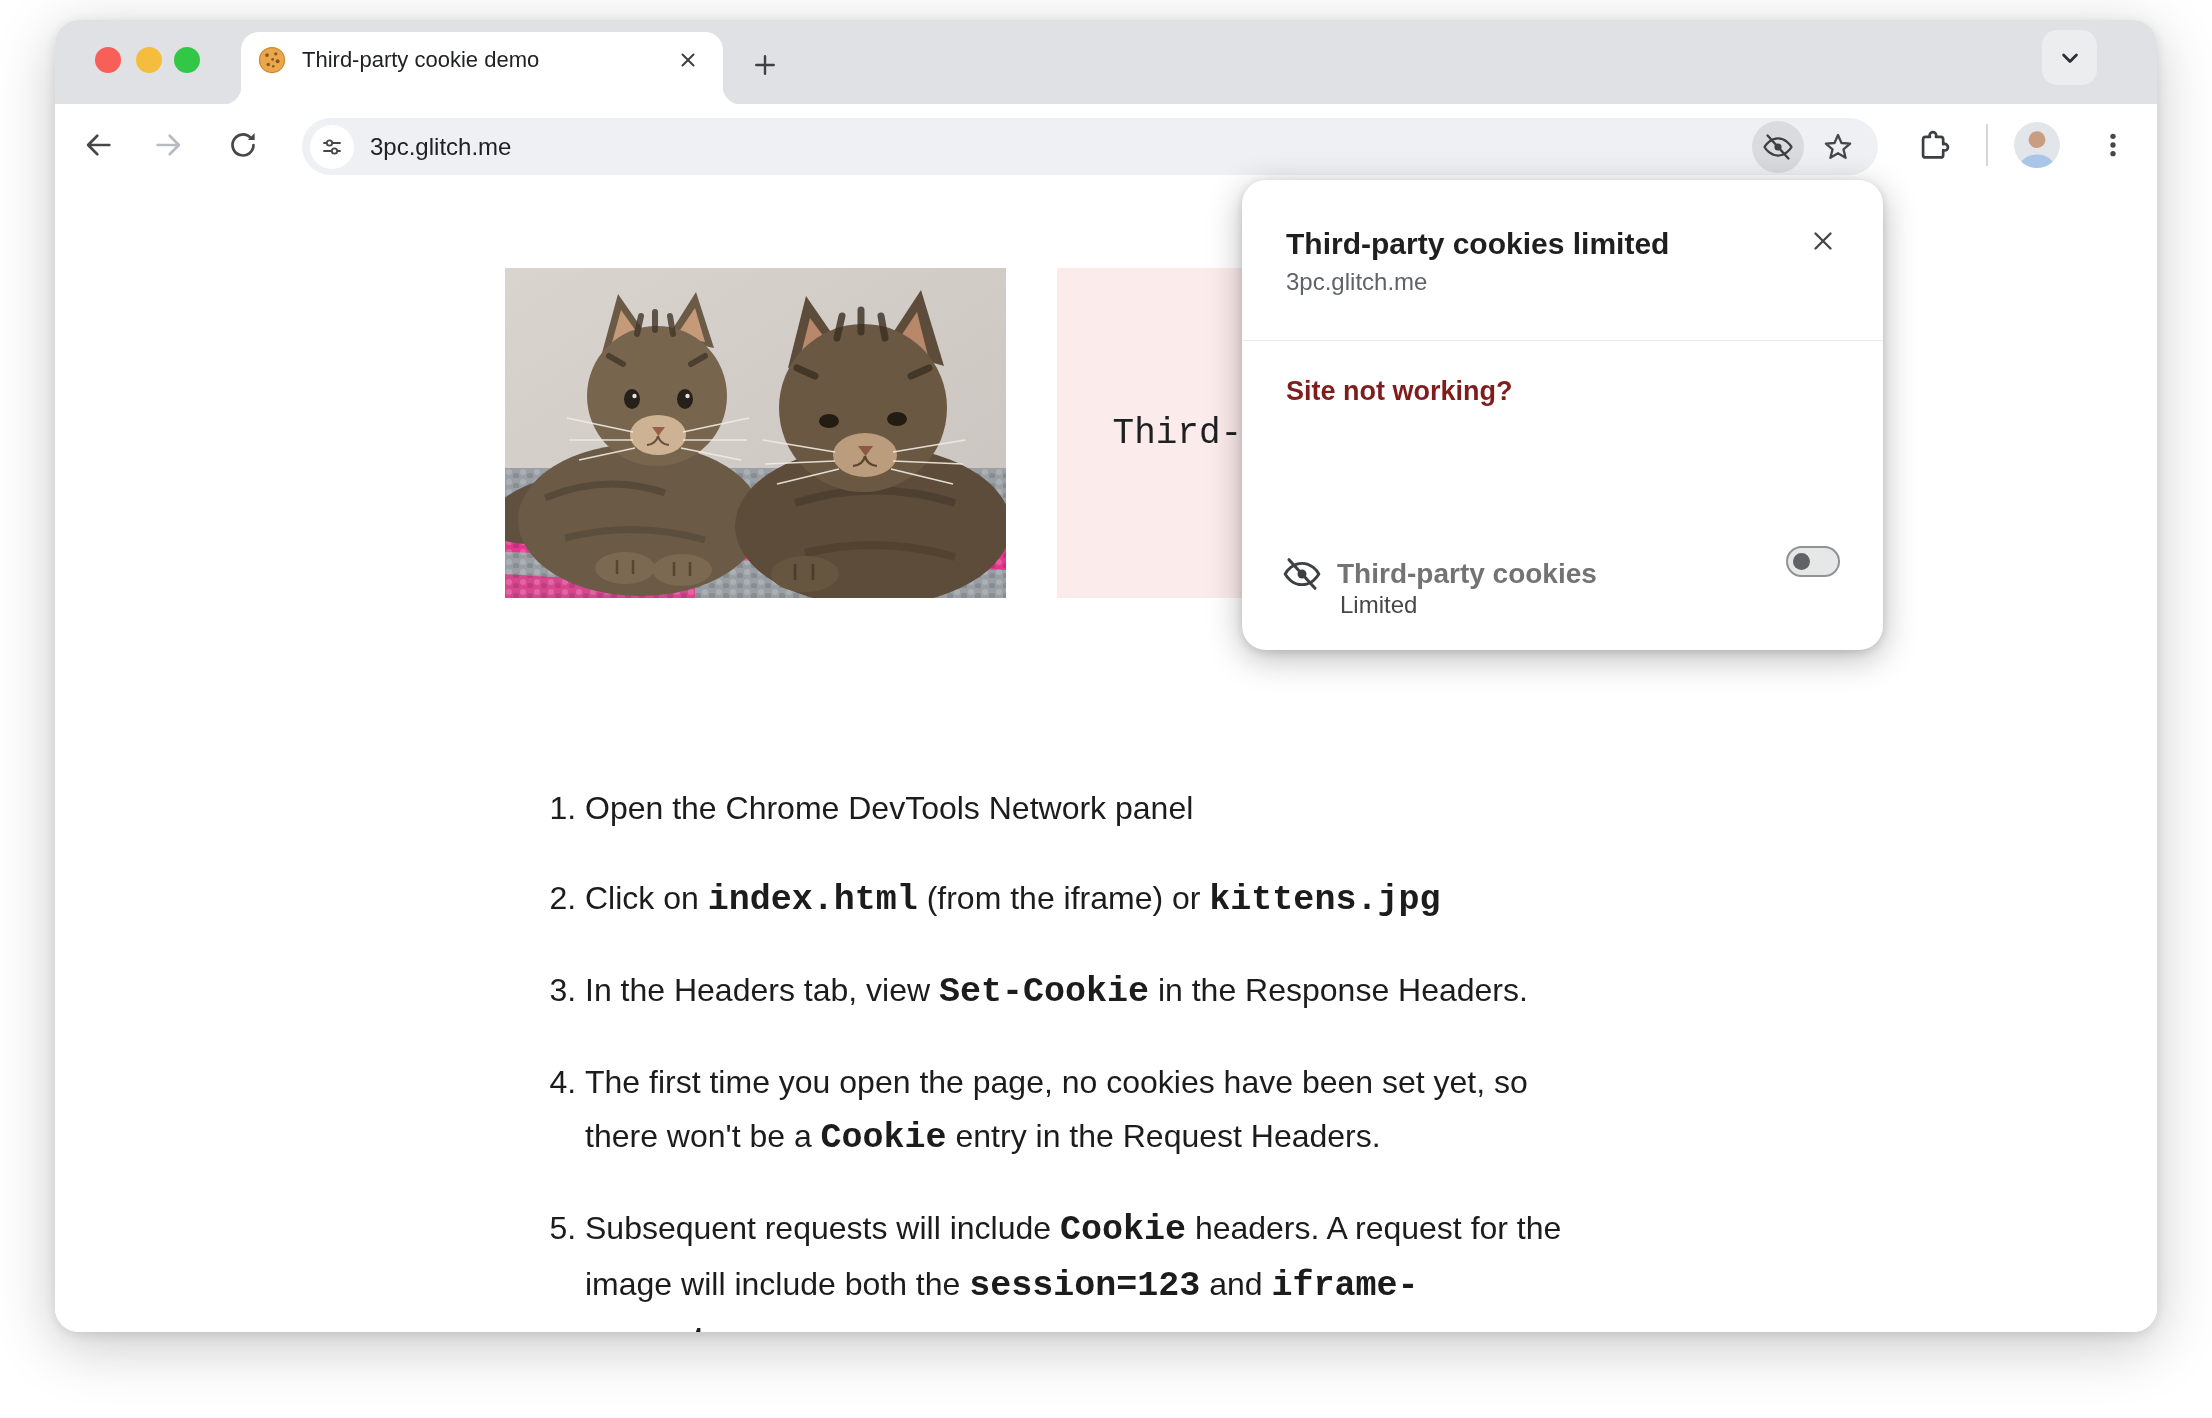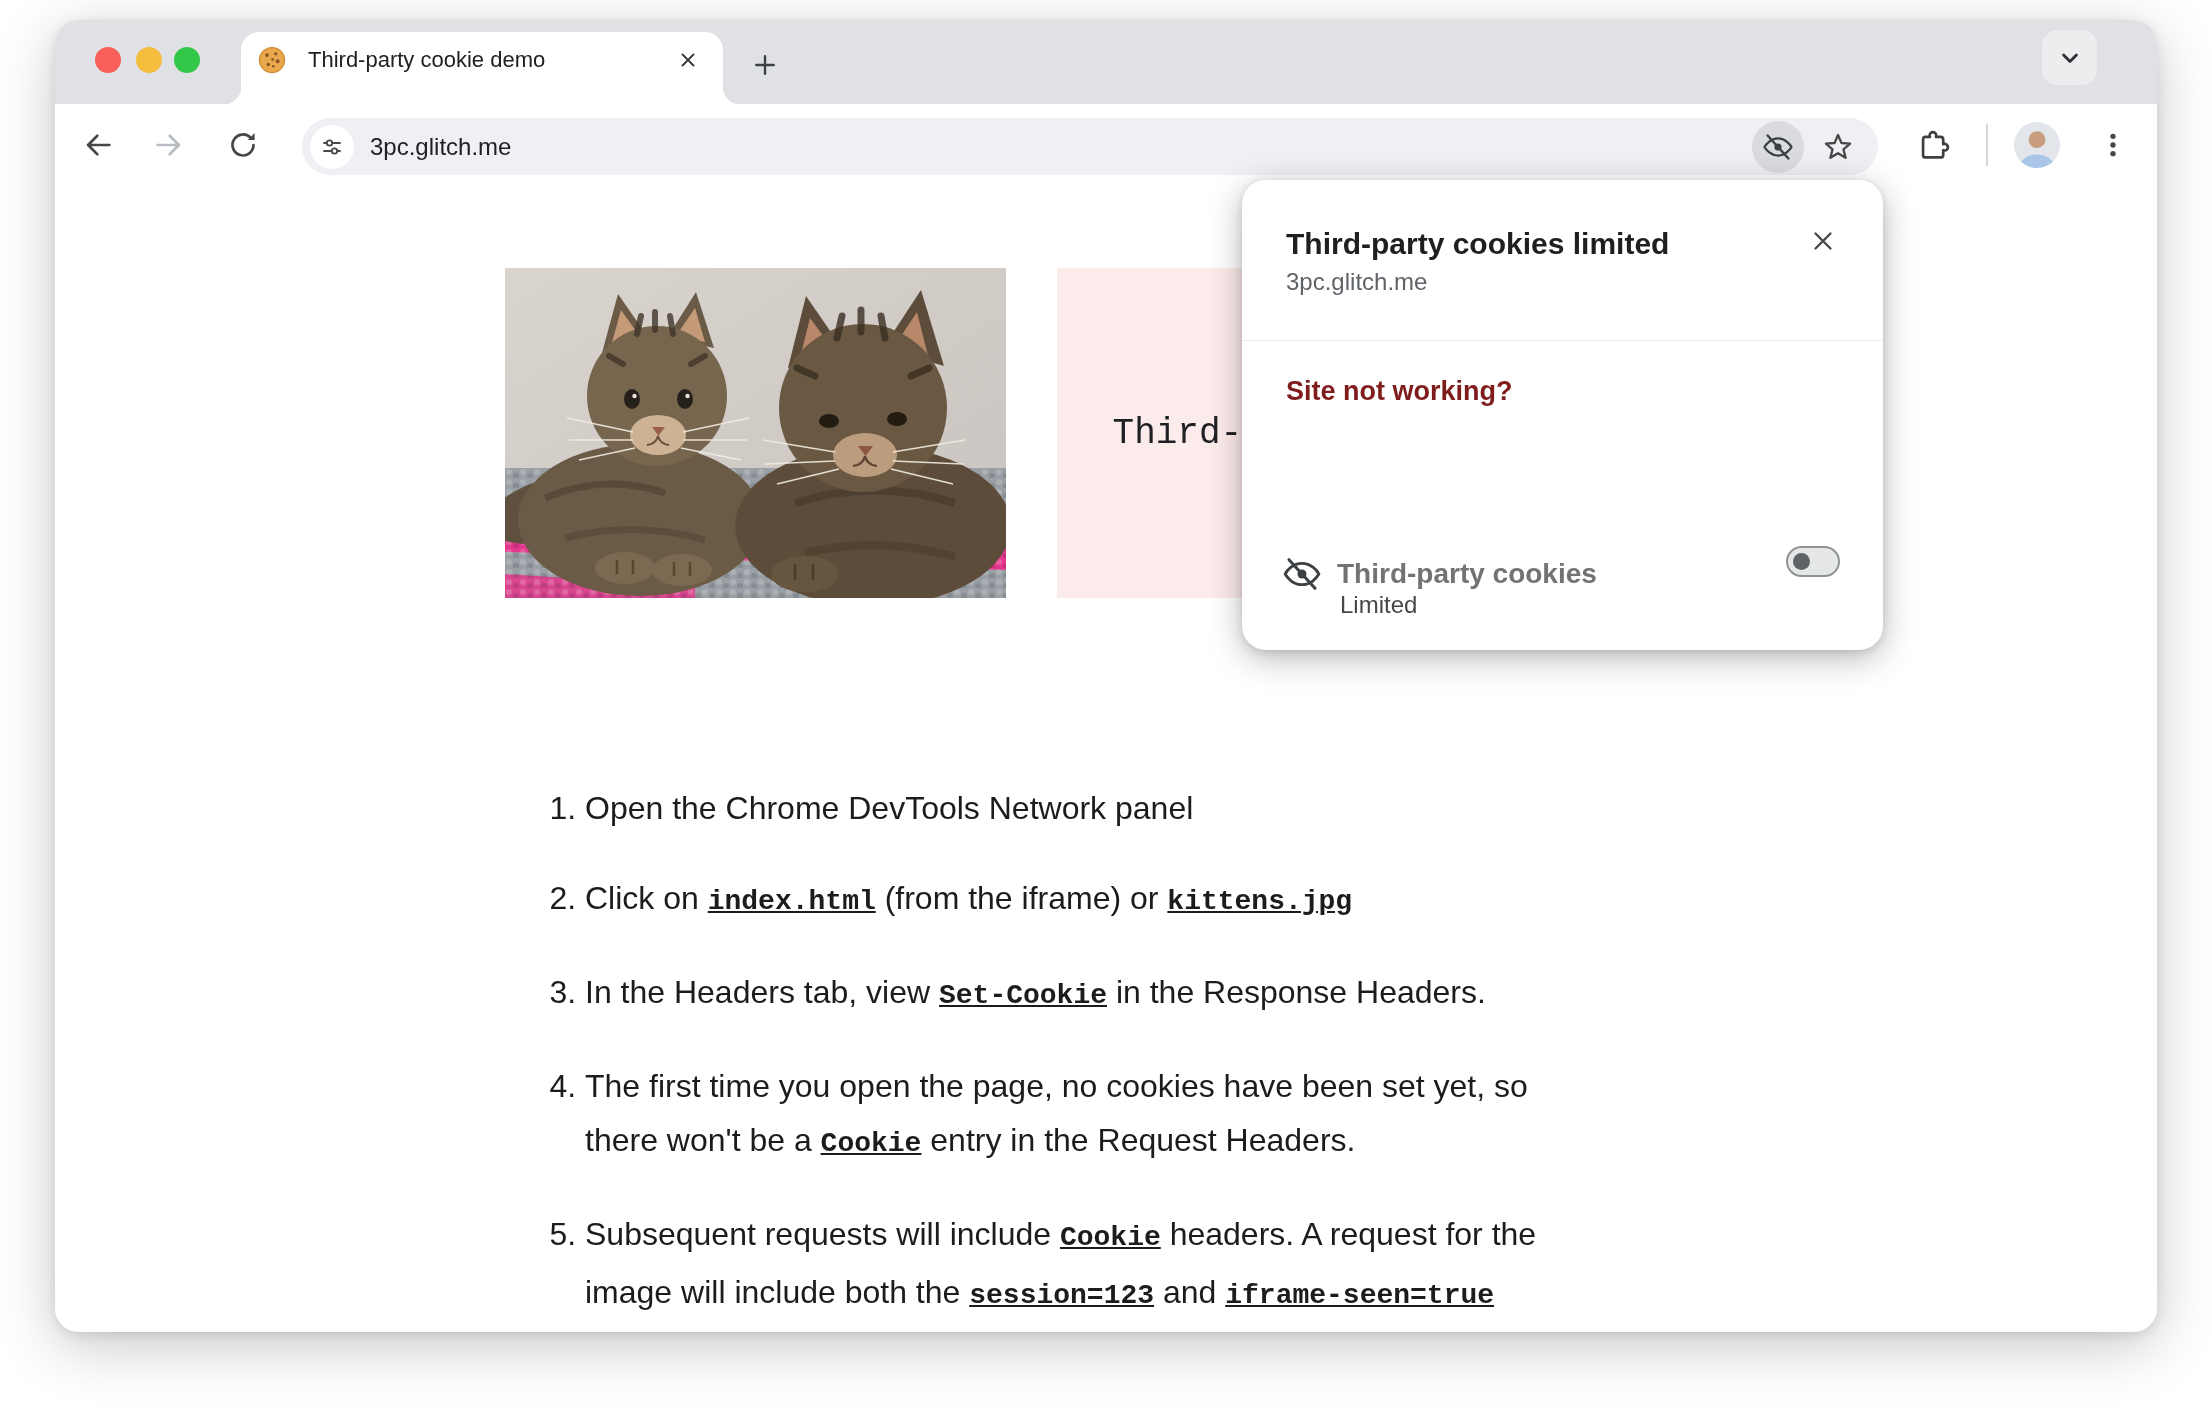--- a/index.html
+++ b/index.html
@@ -10,21 +10,21 @@
   .tabstrip { position:absolute; left:0; top:0; width:100%; height:84px; background:#dfe1e5; border-radius:24px 24px 0 0; }
   .light { position:absolute; top:27px; width:26px; height:26px; border-radius:50%; }
   .light.red { left:40px; background:#f85f58; }
   .light.yellow { left:81px; background:#f5bd3e; }
   .light.green { left:119px; background:#33c748; }
   .tab { position:absolute; left:186px; top:12px; width:482px; height:72px; background:#fff; border-radius:18px 18px 0 0; }
   .tab::before, .tab::after { content:''; position:absolute; bottom:0; width:18px; height:18px; }
   .tab::before { left:-18px; background:radial-gradient(circle at 0 0, rgba(0,0,0,0) 18px, #fff 19px); }
   .tab::after  { right:-18px; background:radial-gradient(circle at 100% 0, rgba(0,0,0,0) 18px, #fff 19px); }
   .tab-inner { display:flex; align-items:center; height:56px; padding:0 20px 0 16px; }
-  .tab-title { font-size:22px; color:#202124; margin-left:21px; flex:1; white-space:nowrap; overflow:hidden; }
+  .tab-title { font-size:22px; color:#202124; margin-left:15px; flex:1; white-space:nowrap; overflow:hidden; }
   .tab-close { width:30px; height:30px; display:flex; align-items:center; justify-content:center; border-radius:8px; cursor:pointer; }
   .newtab { position:absolute; left:690px; top:25px; width:40px; height:40px; display:flex; align-items:center; justify-content:center; border-radius:10px; }
   .chevron-btn { position:absolute; left:1987px; top:10px; width:55px; height:55px; background:#ebedef; border-radius:15px;
                  display:flex; align-items:center; justify-content:center; }
   
   .toolbar { position:absolute; left:0; top:84px; width:100%; height:79px; background:#fff; border-radius:0 24px 0 0; }
   .nav-ic { position:absolute; top:22px; width:38px; height:38px; display:flex; align-items:center; justify-content:center; }
   .pill { position:absolute; left:247px; top:14px; width:1576px; height:57px; background:#eef0f3; border-radius:28.5px; display:flex; align-items:center; }
   .tune-wrap { margin-left:8px; width:44px; height:44px; background:#fff; border-radius:50%; display:flex; align-items:center; justify-content:center; }
   .url { margin-left:16px; font-size:24px; color:#202124; flex:1; }
@@ -35,21 +35,21 @@
   .avatar { position:absolute; left:1959px; top:18px; width:46px; height:46px; border-radius:50%; overflow:hidden; }
   
   .content { position:absolute; left:0; top:163px; width:100%; height:1149px; background:#fff; overflow:hidden; border-radius:0 0 24px 24px; }
   .kittens { position:absolute; left:450px; top:85px; width:501px; height:330px; }
   .iframe-box { position:absolute; left:1002px; top:85px; width:500px; height:330px; background:#fcebeb;
                 display:flex; align-items:center; justify-content:center; }
   .iframe-box span { font-family:"Liberation Mono", monospace; font-size:36px; color:#1f2023; white-space:nowrap; }
   .how-heading { position:absolute; left:450px; top:500px; font-size:45px; font-weight:400; line-height:62px; color:#1c1c1c; }
   ol.steps { position:absolute; left:450px; top:598px; width:1060px; padding-left:80px; font-size:32px; line-height:54px; color:#1c1c1c; }
   ol.steps li { margin-bottom:36px; }
-  ol.steps .code { font-family:"Liberation Mono", monospace; font-size:28px; font-weight:700;text-decoration:underline; }
+  ol.steps .code { font-family:"Liberation Mono", monospace; font-size:35px; font-weight:700; }
   
   .popup { position:absolute; left:1187px; top:160px; width:641px; height:470px; background:#fff; border-radius:24px; z-index:40;
            box-shadow:0 8px 34px rgba(0,0,0,.28), 0 2px 8px rgba(0,0,0,.12); }
   .popup-title { position:absolute; left:44px; top:47px; font-size:30px; font-weight:600; color:#1f1f1f; }
   .popup-close { position:absolute; left:560px; top:40px; width:42px; height:42px; display:flex; align-items:center; justify-content:center; }
   .popup-site { position:absolute; left:44px; top:88px; font-size:24px; color:#5f6368; }
   .popup-div { position:absolute; left:0; top:160px; width:100%; height:1px; background:#e8eaed; }
   .popup-section { position:absolute; left:44px; top:196px; font-size:27px; font-weight:700; color:#7f1d1d; }
   .popup-body { position:absolute; left:44px; top:233px; width:562px; font-size:24px; line-height:32.5px; color:#474747; }
   .row-eye { position:absolute; left:40px; top:374px; width:40px; height:40px; }

